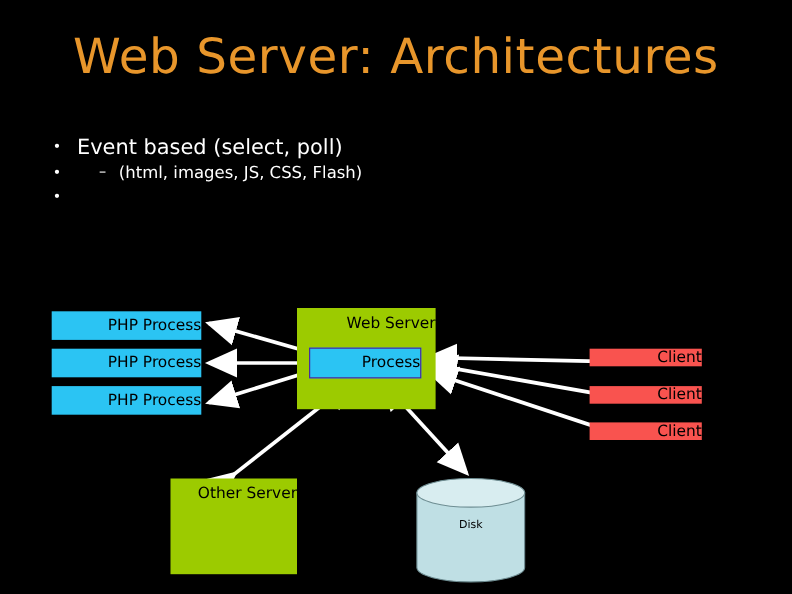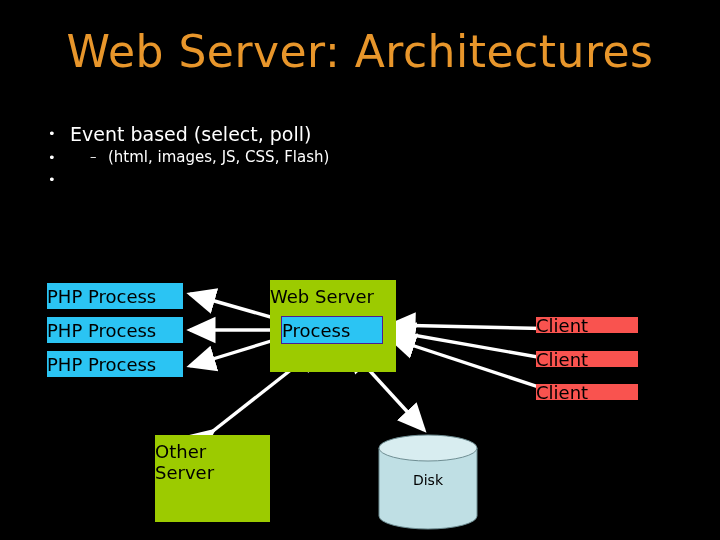--- a/index.html
+++ b/index.html
@@ -80,23 +80,23 @@
     left: 0;
     top: 0;
     width: 720px;
     height: 540px;
   }
 
   .node {
     position: absolute;
     box-sizing: border-box;
     color: #000000;
-    font-size: 18px;
+    font-size: 14px;
     display: flex;
-    justify-content: flex-start;
+    justify-content: flex-end;
   }
   .php-node {
     background: #2BC4F3;
     align-items: center;
     width: 136px;
     height: 26px;
     left: 47px;
   }
   #php-1 { top: 283px; }
   #php-2 { top: 317px; }
@@ -150,21 +150,21 @@
     width: 100px;
     height: 96px;
   }
   #disk-label {
     position: absolute;
     left: 0;
     top: 38px;
     width: 100px;
     text-align: center;
     color: #000000;
-    font-size: 14px;
+    font-size: 10px;
   }
 </style>
 </head>
 <body>
 
 <div id="slide">
 
   <div id="title">Web Server: Architectures</div>
 
   <div id="bullets">

